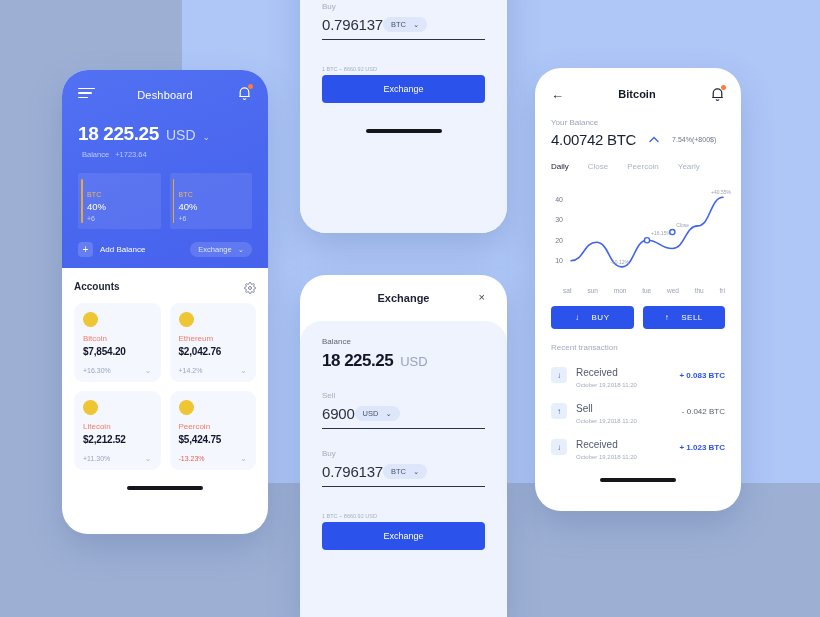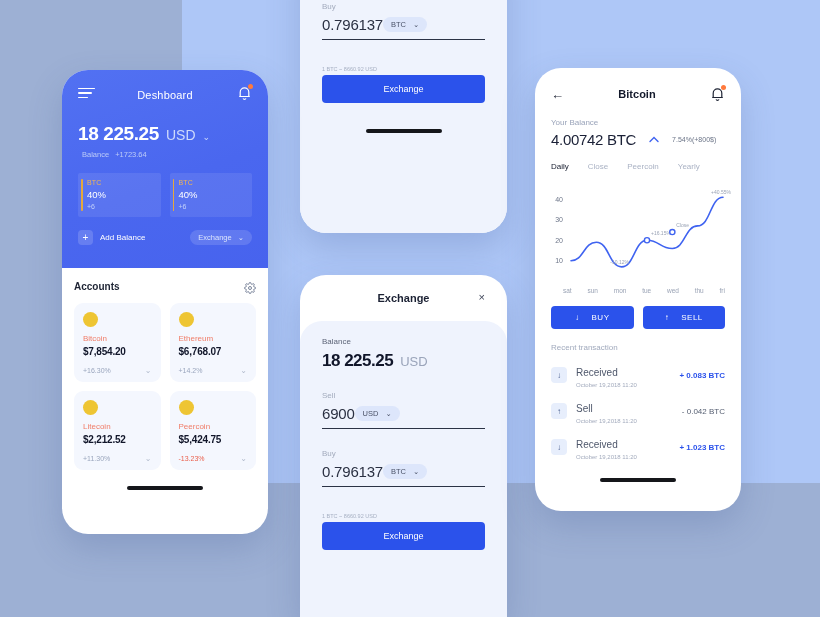--- a/index.html
+++ b/index.html
@@ -50,21 +50,21 @@
   .dash-amount-row { margin-top: 22px; display: flex; align-items: baseline; gap: 7px; }
   .dash-amount { color: #fff; font-size: 19px; font-weight: 700; letter-spacing: -.4px; }
   .dash-cur { color: #cfdafb; font-size: 14px; font-weight: 400; }
   .caret-d { color:#cfdafb; font-size: 9px; }
   .dash-balance { margin-top: 5px; font-size: 7.5px; color: #c8d5fb; }
   .dash-balance span { margin-left: 4px; color: #bccbf8; }
 
   .stat-row { display: flex; gap: 9px; margin-top: 14px; }
   .stat-card {
     flex: 1; background: rgba(255,255,255,0.09); border-radius: 2px;
-    padding: 6px 8px 7px 9px; position: relative;
+    padding: 18px 8px 7px 9px; position: relative;
   }
   .stat-card::before {
     content:""; position: absolute; left: 3px; top: 6px; bottom: 6px; width: 1.6px;
     background: #e5a93c; border-radius: 2px;
   }
   .stat-coin { font-size: 7px; color: #f0b455; letter-spacing:.2px; }
   .stat-pct  { font-size: 9.5px; color: #ffffff; margin-top: 3px; font-weight: 500;}
   .stat-sub  { font-size: 7px; color: #c3d1fa; margin-top: 3px; }
 
   .dash-actions { display:flex; align-items:center; justify-content: space-between; margin-top: 13px; }
@@ -250,21 +250,21 @@
         <div class="acc-name">Bitcoin</div>
         <div class="acc-value">$7,854.20</div>
         <div class="acc-foot">
           <span class="acc-pct">+16.30%</span>
           <span class="chev">⌄</span>
         </div>
       </div>
       <div class="acc-card">
         <div class="coin-dot"></div>
         <div class="acc-name">Ethereum</div>
-        <div class="acc-value">$6,768.07</div>
+        <div class="acc-value">$2,042.76</div>
         <div class="acc-foot">
           <span class="acc-pct">+14.2%</span>
           <span class="chev">⌄</span>
         </div>
       </div>
       <div class="acc-card">
         <div class="coin-dot"></div>
         <div class="acc-name">Litecoin</div>
         <div class="acc-value">$2,212.52</div>
         <div class="acc-foot">

